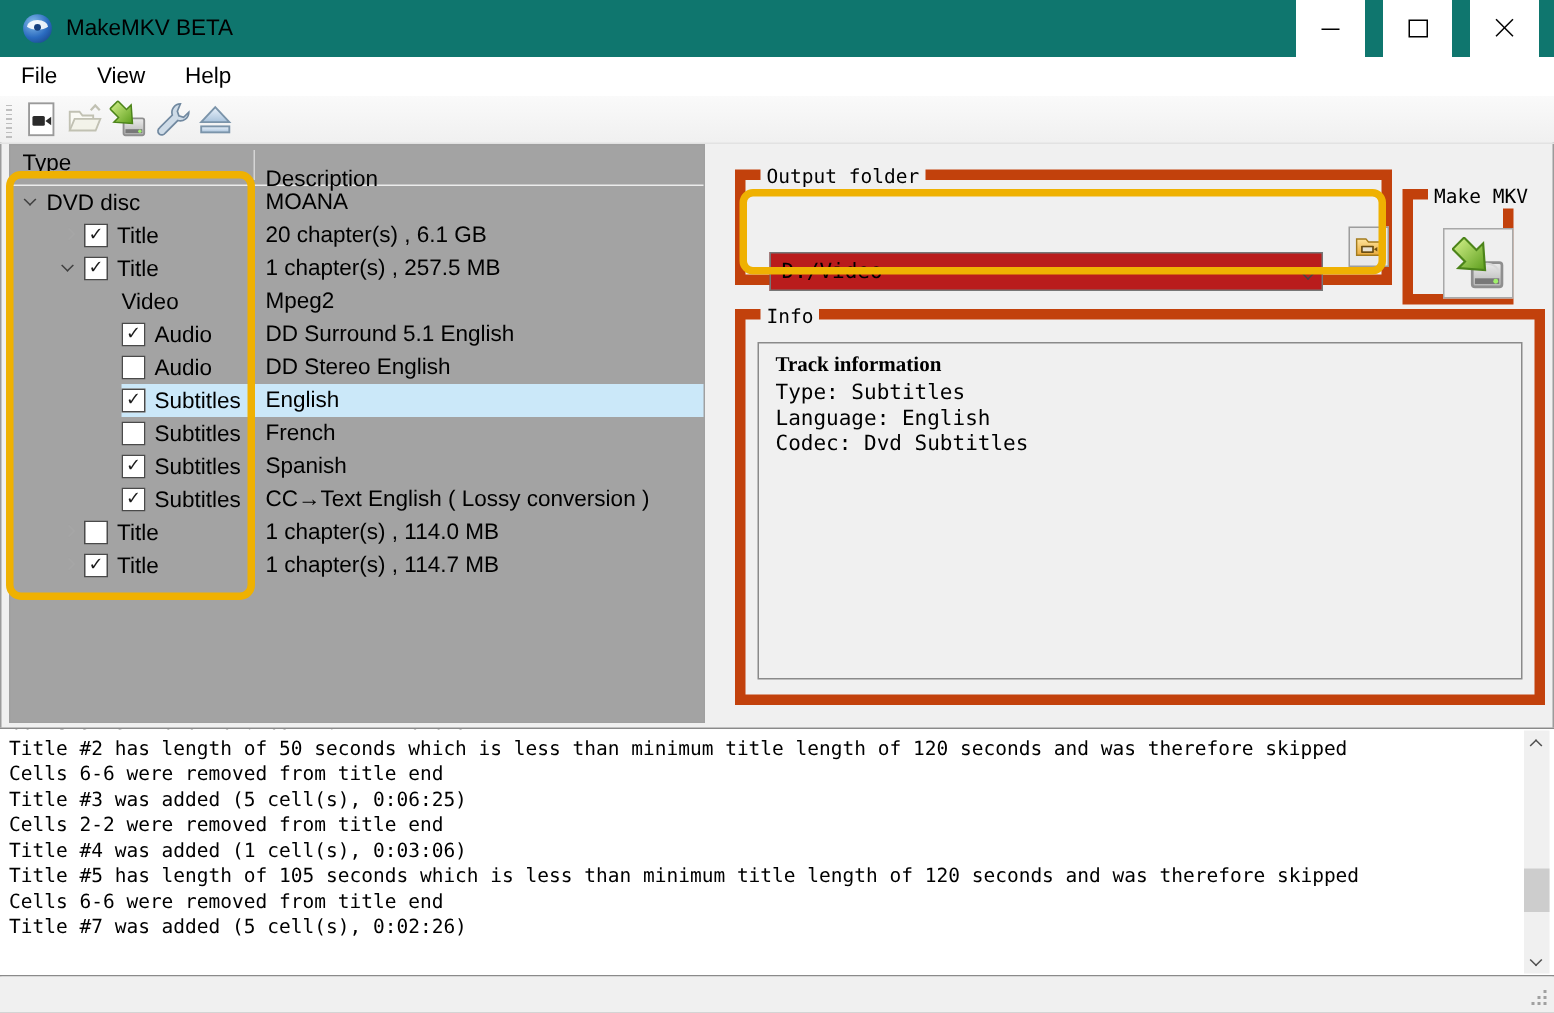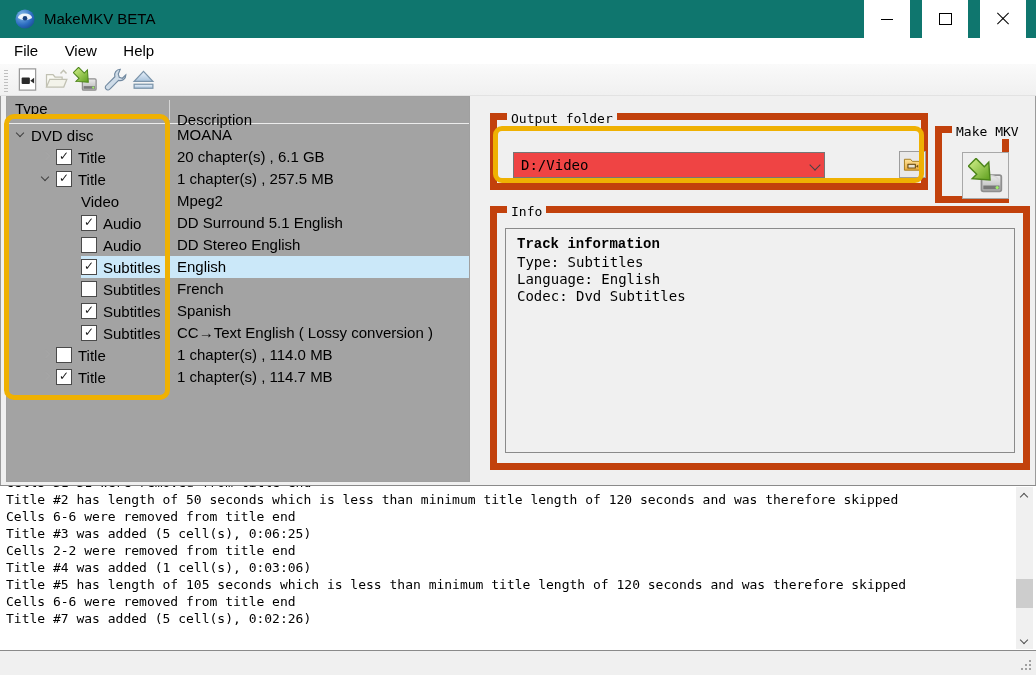--- a/index.html
+++ b/index.html
@@ -54,33 +54,33 @@
   .hl-box{position:absolute;border:5px solid #efb102;border-radius:10px;pointer-events:none;z-index:40;}
   .hl-tree{left:4px;top:114px;width:156px;height:276px;}
   .hl-output{left:493px;top:126px;width:421px;height:47px;border-radius:9px;}
   
   .groupbox{position:absolute;border:7px solid #c2410c;box-sizing:border-box;}
   .gb-label{position:absolute;top:-9px;left:10px;background:#f0f0f0;padding:0 4px;
     font-family:"DejaVu Sans Mono",monospace;font-size:13px;white-space:nowrap;}
   .gb-output{left:490px;top:113px;width:438px;height:77px;}
   .gb-mkv{left:935px;top:113px;width:74px;height:77px;margin-top:13px;}
   .gb-info{left:490px;top:206px;width:540px;height:264px;}
-  .combo{position:absolute;left:16px;top:32px;width:312px;height:26px;background:#ef4444;border:1px solid #767676;box-sizing:border-box;}
+  .combo{position:absolute;left:16px;top:48px;width:369px;height:26px;background:#b91c1c;border:1px solid #767676;box-sizing:border-box;}
   .combo-text{position:absolute;left:7px;top:0;height:24px;line-height:24px;
     font-family:"DejaVu Sans Mono",monospace;font-size:14px;}
   .combo-arrow{position:absolute;right:5px;top:8px;width:7px;height:7px;
     border:solid #444;border-width:0 1.4px 1.4px 0;transform:rotate(45deg);}
   .browse-btn{position:absolute;left:402px;top:31px;width:27px;height:27px;background:#e9e9e9;
     border:1px solid #9d9d9d;box-sizing:border-box;display:flex;align-items:center;justify-content:center;}
   .browse-btn svg{width:19px;height:19px;}
   .mkv-btn{position:absolute;left:20px;top:19px;width:47px;height:47px;background:#efefef;
     border:1px solid #a8a8a8;box-sizing:border-box;display:flex;align-items:center;justify-content:center;}
   .mkv-btn svg{width:36px;height:36px;}
   .info-box{position:absolute;left:8px;top:15px;right:8px;bottom:10px;border:1px solid #8a8a8a;background:#f0f0f0;}
-  .info-heading{position:absolute;left:11px;top:7px;font-family:Liberation Mono, monospace;font-size:14px;font-weight:bold;}
+  .info-heading{position:absolute;left:11px;top:7px;font-family:Liberation Serif, serif;font-size:14px;font-weight:bold;}
   .info-line{position:absolute;left:11px;font-family:"DejaVu Sans Mono",monospace;font-size:14px;}
   .info-line.l0{top:25px}.info-line.l1{top:42px}.info-line.l2{top:59px}
   
   .log-panel{position:absolute;left:0;top:485px;width:1036px;height:166px;background:#fff;
     border-top:1px solid #8a8a8a;border-bottom:1px solid #8a8a8a;box-sizing:border-box;overflow:hidden;}
   .log-lines{position:absolute;left:6px;top:0;right:24px;margin-top:-12px;overflow:hidden;}
   .log-line{height:17px;line-height:17px;font-family:"DejaVu Sans Mono",monospace;font-size:13px;white-space:nowrap;}
   .scrollbar{position:absolute;right:3px;top:1px;width:17px;bottom:1px;background:#f0f0f0;}
   .sb-arrow{position:absolute;left:0;width:17px;height:16px;}
   .sb-arrow::before{content:"";position:absolute;left:5px;width:5px;height:5px;border:solid #505050;border-width:0 1.4px 1.4px 0;}

